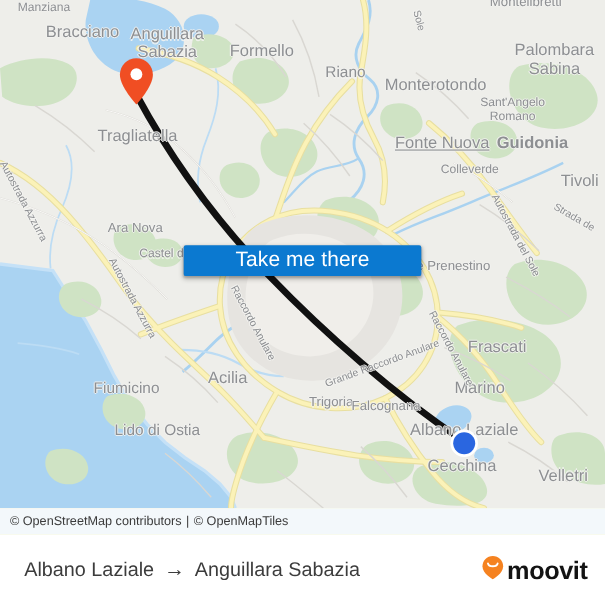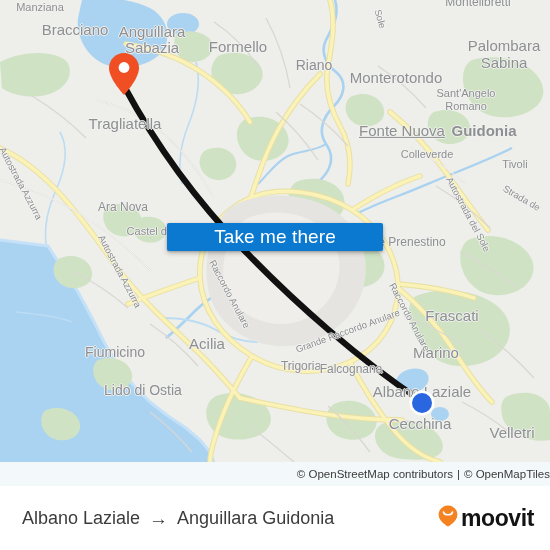--- a/index.html
+++ b/index.html
@@ -87,21 +87,20 @@
   #attribution {
     position: absolute;
     left: 0; top: 462px;
     width: 550px; height: 24px;
     background: #f3f8fb;
     display: flex; align-items: center;
     padding-left: 9px;
     font-size: 11.5px;
     color: #3b3b3b;
     z-index: 30;
-    justify-content: flex-end;
   }
   #attribution .sep { margin: 0 4px; color: #3b3b3b; }
 
   
   #footer {
     position: absolute;
     left: 0; top: 486px;
     width: 550px; height: 64px;
     background: #ffffff;
     display: flex; align-items: center;
@@ -296,21 +295,21 @@
         <div class="map-label" style="left: 314px; top: 26px; font-size: 14px; margin-top: 40px;">Riano</div>
         <div class="map-label" style="left: 478px; top: 2px; font-size: 12px;">Montelibretti</div>
         <div class="map-label" style="left: 504px; top: 46px; font-size: 15px;">Palombara</div>
         <div class="map-label" style="left: 504px; top: 63px; font-size: 15px;">Sabina</div>
         <div class="map-label" style="left: 396px; top: 78px; font-size: 15px;">Monterotondo</div>
         <div class="map-label" style="left: 466px; top: 94px; font-size: 11px;">Sant'Angelo</div>
         <div class="map-label" style="left: 466px; top: 107px; font-size: 11px;">Romano</div>
         <div class="map-label" style="left: 402px; top: 131px; font-size: 15px; text-decoration: underline;">Fonte Nuova</div>
         <div class="map-label" style="left: 484px; top: 131px; font-size: 15px; font-weight: bold;">Guidonia</div>
         <div class="map-label" style="left: 427px; top: 155px; font-size: 11px;">Colleverde</div>
-        <div class="map-label" style="left: 515px; top: 165px; font-size: 11px;">Tivoli</div>
+        <div class="map-label" style="left: 527px; top: 165px; font-size: 15px;">Tivoli</div>
         <div class="map-label" style="left: 125px; top: 124px; font-size: 15px;">Tragliatella</div>
         <div class="map-label" style="left: 123px; top: 207px; font-size: 12px;">Ara Nova</div>
         <div class="map-label" style="left: 148px; top: 232px; font-size: 11px;">Castel di</div>
         <div class="map-label" style="left: 412px; top: 242px; font-size: 12px;">e Prenestino</div>
         <div class="map-label" style="left: 452px; top: 316px; font-size: 15px;">Frascati</div>
         <div class="map-label" style="left: 436px; top: 353px; font-size: 15px;">Marino</div>
         <div class="map-label" style="left: 422px; top: 392px; font-size: 15px;">Albano Laziale</div>
         <div class="map-label" style="left: 420px; top: 424px; font-size: 15px;">Cecchina</div>
         <div class="map-label" style="left: 512px; top: 433px; font-size: 15px;">Velletri</div>
         <div class="map-label" style="left: 207px; top: 344px; font-size: 15px;">Acilia</div>
@@ -351,21 +350,21 @@
   <div id="attribution">
     <span>© OpenStreetMap contributors</span>
     <span class="sep">|</span>
     <span>© OpenMapTiles</span>
   </div>
 
   <div id="footer">
     <div id="route-summary">
       <span>Albano Laziale</span>
       <span id="route-arrow">→</span>
-      <span>Anguillara Guidonia</span>
+      <span>Anguillara Sabazia</span>
     </div>
     <div id="moovit-logo">
       <span>
         <svg width="22" height="24" viewBox="0 0 22 24">
           <path d="M11,1.5 C5.8,1.5 1.6,5.6 1.6,10.8 C1.6,17.6 11,22.6 11,22.6
                    C11,22.6 20.4,17.6 20.4,10.8 C20.4,5.6 16.2,1.5 11,1.5Z" fill="#f58220"></path>
           <path d="M6.6,8.2 C7.4,11.6 14.6,11.6 15.4,8.2" fill="none" stroke="#ffffff" stroke-width="1.7" stroke-linecap="round"></path>
         </svg>
       </span>
       <span id="moovit-wordmark">moovit</span>

